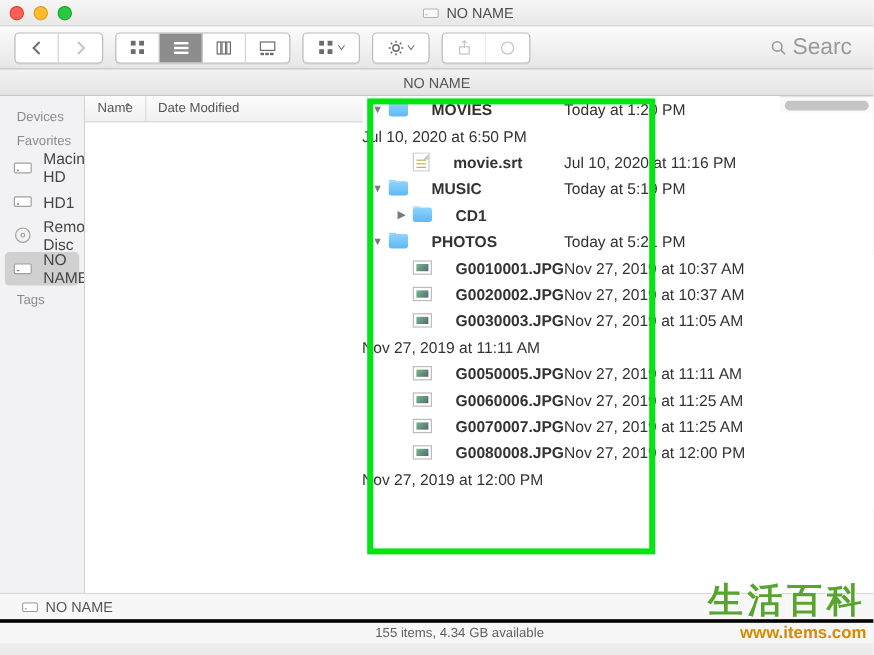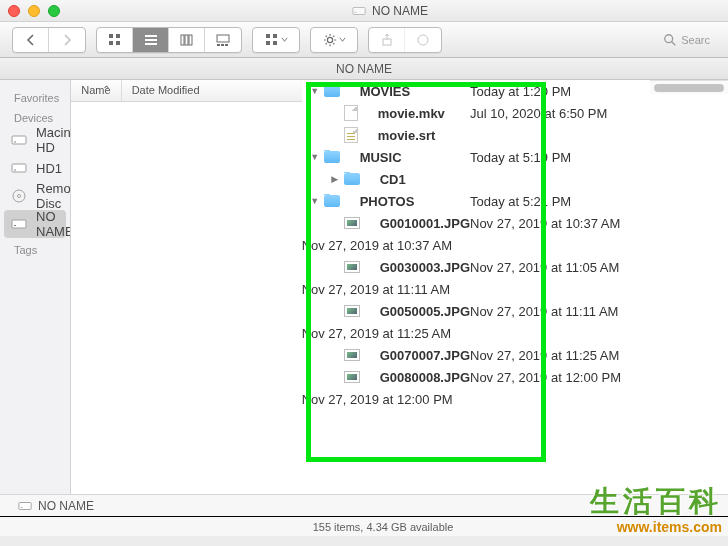--- a/index.html
+++ b/index.html
@@ -14,21 +14,21 @@
 .title-center { flex: 1; display: flex; align-items: center; justify-content: center; gap: 6px; color: #4f4f4f; font-size: 12px; }
 .title-center svg { opacity: .7; }
 
 .toolbar { height: 36px; background: linear-gradient(#fcfcfc,#e6e6e6); border-bottom: 1px solid #bdbdbd; display: flex; align-items: center; padding: 0 12px; gap: 10px; }
 .tb-group { display: flex; background: #fff; border: 1px solid #bcbcbc; border-radius: 4px; box-shadow: inset 0 1px 0 rgba(255,255,255,.7), 0 1px 0 rgba(0,0,0,.05); }
 .tb-btn { width: 36px; height: 24px; display: flex; align-items: center; justify-content: center; border-right: 1px solid #d5d5d5; color: #6c6c6c; }
 .tb-btn:last-child { border-right: none; }
 .tb-btn.active { background: #8d8d8d; color: #fff; }
 .tb-btn.disabled { opacity: .4; }
 .spacer-flex { flex: 1; }
-.search { display: flex; align-items: center; gap: 4px; color: #9a9a9a; font-size: 11px; padding: 4px 6px; text-align: center; }
+.search { display: flex; align-items: center; gap: 4px; color: #9a9a9a; font-size: 19px; padding: 4px 6px; text-align: center; }
 .search svg { flex-shrink: 0; }
 
 .pathbar { height: 22px; background: linear-gradient(#f2f2f2,#e4e4e4); border-bottom: 1px solid #c6c6c6; display: flex; align-items: center; justify-content: center; font-size: 12px; color: #555; }
 
 .main { display: flex; height: 414px; }
 .sidebar { width: 190px; background: #f2f2f4; border-right: 1px solid #d2d2d2; padding: 6px 0; overflow: hidden; }
 .sb-section { font-size: 11px; color: #8c8c8c; padding: 6px 14px 2px; font-weight: 500; }
 .sb-item { display: flex; align-items: center; gap: 8px; padding: 4px 10px; font-size: 13px; color: #454545; height: 28px; }
 .sb-item.selected { background: #d0d0d0; border-radius: 4px; margin: 0 4px; padding: 4px 6px; }
 .sb-item svg { flex-shrink: 0; }
@@ -56,21 +56,21 @@
 .file-ico { width: 14px; height: 16px; background:#fff; border:1px solid #c9c9c9; position:relative; }
 .file-ico::before { content:""; position:absolute; top:0; right:0; width:5px; height:5px; background:linear-gradient(135deg,#fff 50%,#c9c9c9 50%); }
 .srt-ico .bar { position:absolute; left:2px; right:2px; height:1px; background:#c2b157; }
 .jmp-ico { width: 16px; height: 12px; background:#fff; border:1px solid #bcbcbc; position: relative; }
 .jmp-ico::after { content:""; position:absolute; inset:2px; background: linear-gradient(135deg,#7b8,#567); }
 
 .scroll-h { height: 14px; border-top: 1px solid #e1e1e1; background:#fafafa; display:flex; align-items:center; padding:0 4px; }
 .scroll-thumb { width: 70px; height: 8px; background:#c4c4c4; border-radius: 4px; }
 
 .footer-path { height: 22px; border-top: 1px solid #d7d7d7; background:#f7f7f7; display: flex; align-items: center; gap: 6px; padding: 0 18px; font-size: 12px; color: #555; }
-.footer-status { height: 20px; border-top: 1px solid #000000; background:#f7f7f7; display: flex; align-items: center; justify-content: center; font-size: 11px; color: #606060; padding-left: 38px; }
+.footer-status { height: 20px; border-top: 3px solid #000000; background:#f7f7f7; display: flex; align-items: center; justify-content: center; font-size: 11px; color: #606060; padding-left: 38px; }
 
 .watermark { position: absolute; right: 6px; bottom: 10px; text-align: right; font-size: 16px; font-weight: bold; line-height: 1.2; pointer-events:none; }
 .wm-cn { color:#57a52e; text-shadow: 1px 1px 0 #fff, -1px -1px 0 #fff; letter-spacing: 4px; font-size: 29px; }
 .wm-url { color:#d58a00; font-size: 14px; }
 </style>
 </head>
 <body>
 
 <div class="titlebar">
   <div class="traffic">
@@ -184,22 +184,22 @@
   </div>
 </div>
 
 <div class="pathbar">
   <span>NO NAME</span>
 </div>
 
 <div class="main">
 
   <div class="sidebar" id="sidebar">
+      <div class="sb-section">Devices</div>
       <div class="sb-section">Favorites</div>
-      <div class="sb-section">Devices</div>
       <div class="sb-item">
         <svg width="18" height="18" viewBox="0 0 18 18">
           <rect x="2" y="5" width="14" height="8" rx="1" fill="#fff" stroke="#a0a0a0"></rect>
           <circle cx="5" cy="11" r="0.8" fill="#7a7a7a"></circle>
         </svg>
         <span>Macintosh HD</span>
       </div>
       <div class="sb-item">
         <svg width="18" height="18" viewBox="0 0 18 18">
           <rect x="2" y="5" width="14" height="8" rx="1" fill="#fff" stroke="#a0a0a0"></rect>
@@ -242,37 +242,33 @@
       <div class="highlight-box"></div>
     <div class="row">
           <div class="name-cell indent-0">
             <span class="tri">▼</span>
             <span class="folder-ico"></span>
             <span class="fname">MOVIES</span>
           </div>
           <div class="date-cell">Today at 1:20 PM</div>
         </div>
         <div class="row">
-          <div class="name-cell indent-1">
-            <span class="tri"></span>
-            <span class="file-ico"></span>
-            <span class="fname">movie.mkv</span>
-          </div>
           <div class="date-cell">Jul 10, 2020 at 6:50 PM</div>
         </div>
         <div class="row">
           <div class="name-cell indent-1">
             <span class="tri"></span>
             <span class="file-ico srt-ico">
               <span class="bar" style="top:5px"></span>
               <span class="bar" style="top:8px"></span>
               <span class="bar" style="top:11px"></span>
             </span>
             <span class="fname">movie.srt</span>
           </div>
+          <div class="date-cell">Jul 10, 2020 at 11:16 PM</div>
         </div>
         <div class="row">
           <div class="name-cell indent-0">
             <span class="tri">▼</span>
             <span class="folder-ico"></span>
             <span class="fname">MUSIC</span>
           </div>
           <div class="date-cell">Today at 5:19 PM</div>
         </div>
         <div class="row">
@@ -292,20 +288,25 @@
         </div>
         <div class="row">
           <div class="name-cell indent-1">
             <span class="tri"></span>
             <span class="jmp-ico"></span>
             <span class="fname">G0010001.JPG</span>
           </div>
           <div class="date-cell">Nov 27, 2019 at 10:37 AM</div>
         </div>
         <div class="row">
+          <div class="name-cell indent-1">
+            <span class="tri"></span>
+            <span class="jmp-ico"></span>
+            <span class="fname">G0020002.JPG</span>
+          </div>
           <div class="date-cell">Nov 27, 2019 at 10:37 AM</div>
         </div>
         <div class="row">
           <div class="name-cell indent-1">
             <span class="tri"></span>
             <span class="jmp-ico"></span>
             <span class="fname">G0030003.JPG</span>
           </div>
           <div class="date-cell">Nov 27, 2019 at 11:05 AM</div>
         </div>
@@ -314,20 +315,25 @@
         </div>
         <div class="row">
           <div class="name-cell indent-1">
             <span class="tri"></span>
             <span class="jmp-ico"></span>
             <span class="fname">G0050005.JPG</span>
           </div>
           <div class="date-cell">Nov 27, 2019 at 11:11 AM</div>
         </div>
         <div class="row">
+          <div class="name-cell indent-1">
+            <span class="tri"></span>
+            <span class="jmp-ico"></span>
+            <span class="fname">G0060006.JPG</span>
+          </div>
           <div class="date-cell">Nov 27, 2019 at 11:25 AM</div>
         </div>
         <div class="row">
           <div class="name-cell indent-1">
             <span class="tri"></span>
             <span class="jmp-ico"></span>
             <span class="fname">G0070007.JPG</span>
           </div>
           <div class="date-cell">Nov 27, 2019 at 11:25 AM</div>
         </div>

